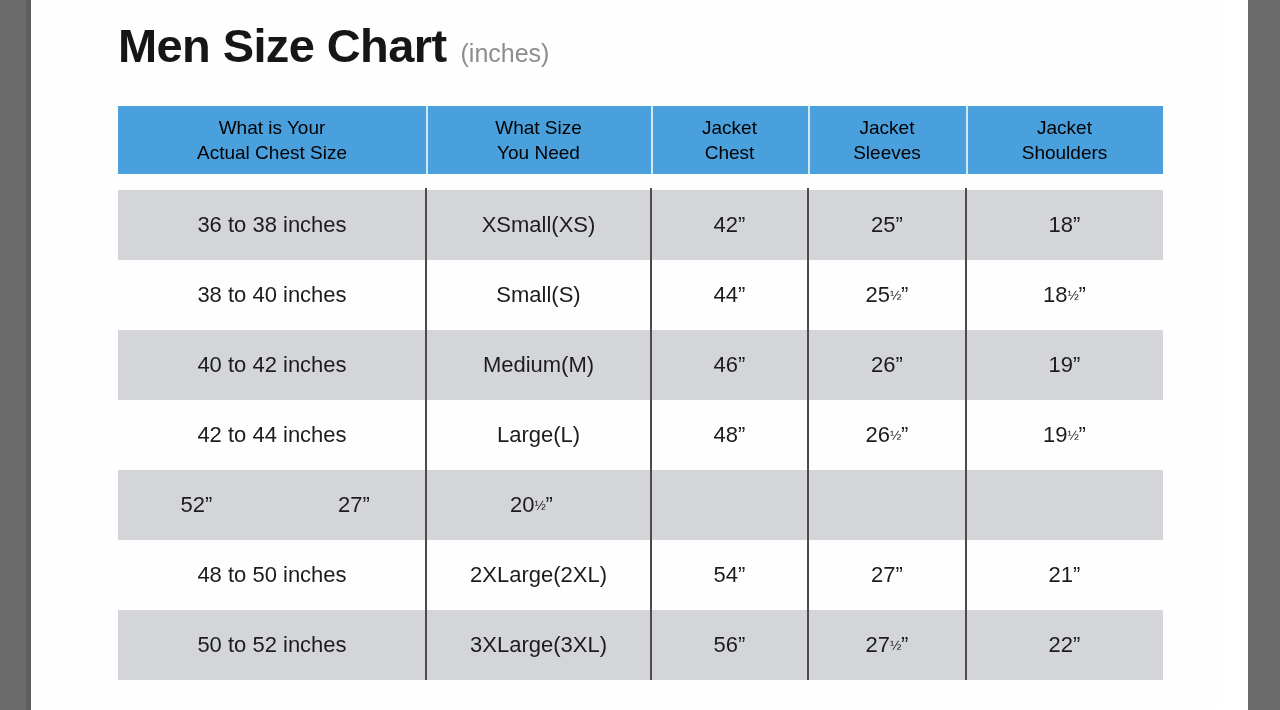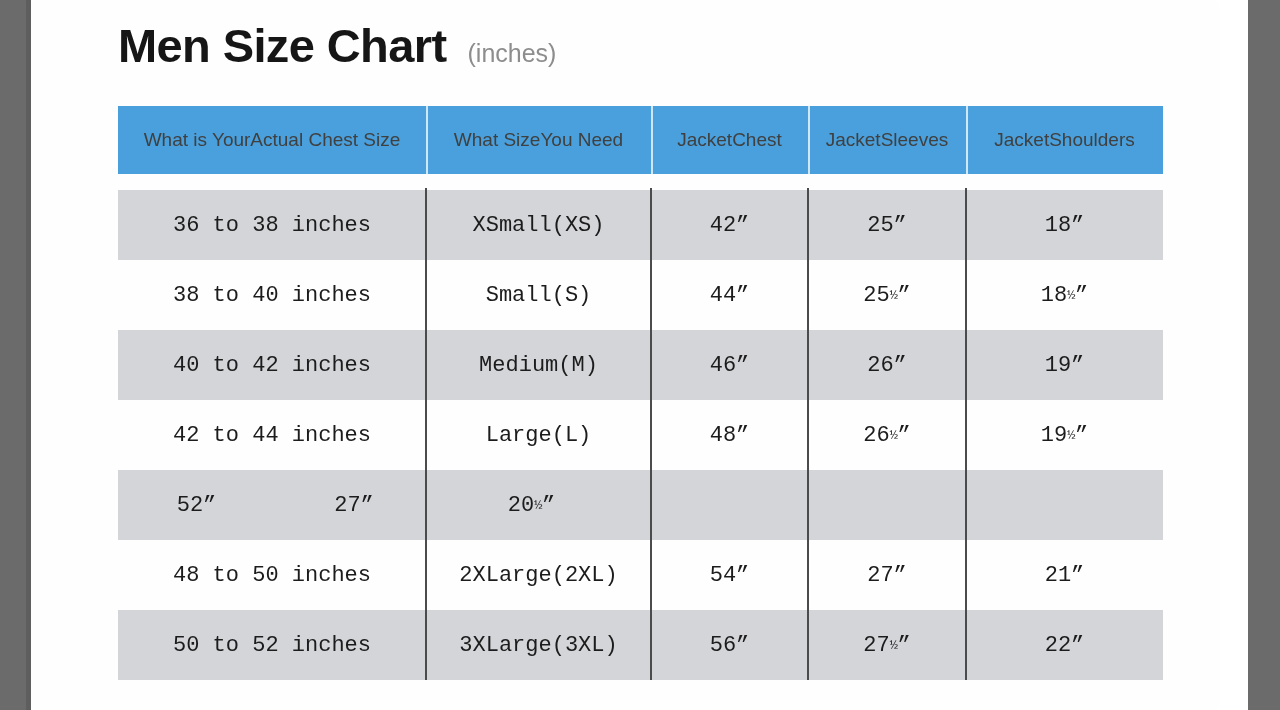--- a/index.html
+++ b/index.html
@@ -56,44 +56,44 @@
     font-size: 47px;
     font-weight: 700;
     color: #161616;
     letter-spacing: -0.6px;
     line-height: 1;
   }
   .title-sub {
     font-size: 25px;
     font-weight: 400;
     color: #8d8d8d;
-    margin-left: 21px;
+    margin-left: 14px;
     line-height: 1;
   }
 
   
   .table {
     position: absolute;
     left: 87px;      
     top: 106px;
     width: 1045px;   
   }
 
   .thead {
     display: flex;
     height: 68px;
     background: #49a0dc;
   }
   .th {
     position: relative;
     display: flex;
-    flex-direction: row;
+    flex-direction: column;
     align-items: center;
     justify-content: center;
-    color: #404040;
+    color: #000000;
     font-size: 19px;
     font-weight: 400;
     line-height: 1.33;
     text-align: center;
     box-sizing: border-box;
   }
   .th + .th::before {
     content: "";
     position: absolute;
     left: 0;
@@ -103,21 +103,20 @@
     background: #cfe8f7;
   }
 
   .tbody {
     position: relative;
     margin-top: 16px;
   }
   .tr {
     display: flex;
     height: 70px;
-    font-family: Liberation Mono, monospace;
   }
   .tr.shaded { background: #d3d5d8; }
   .tr.plain  { background: #fefefe; }
 
   .td {
     display: flex;
     align-items: center;
     justify-content: center;
     box-sizing: border-box;
     color: #1c1c1c;

